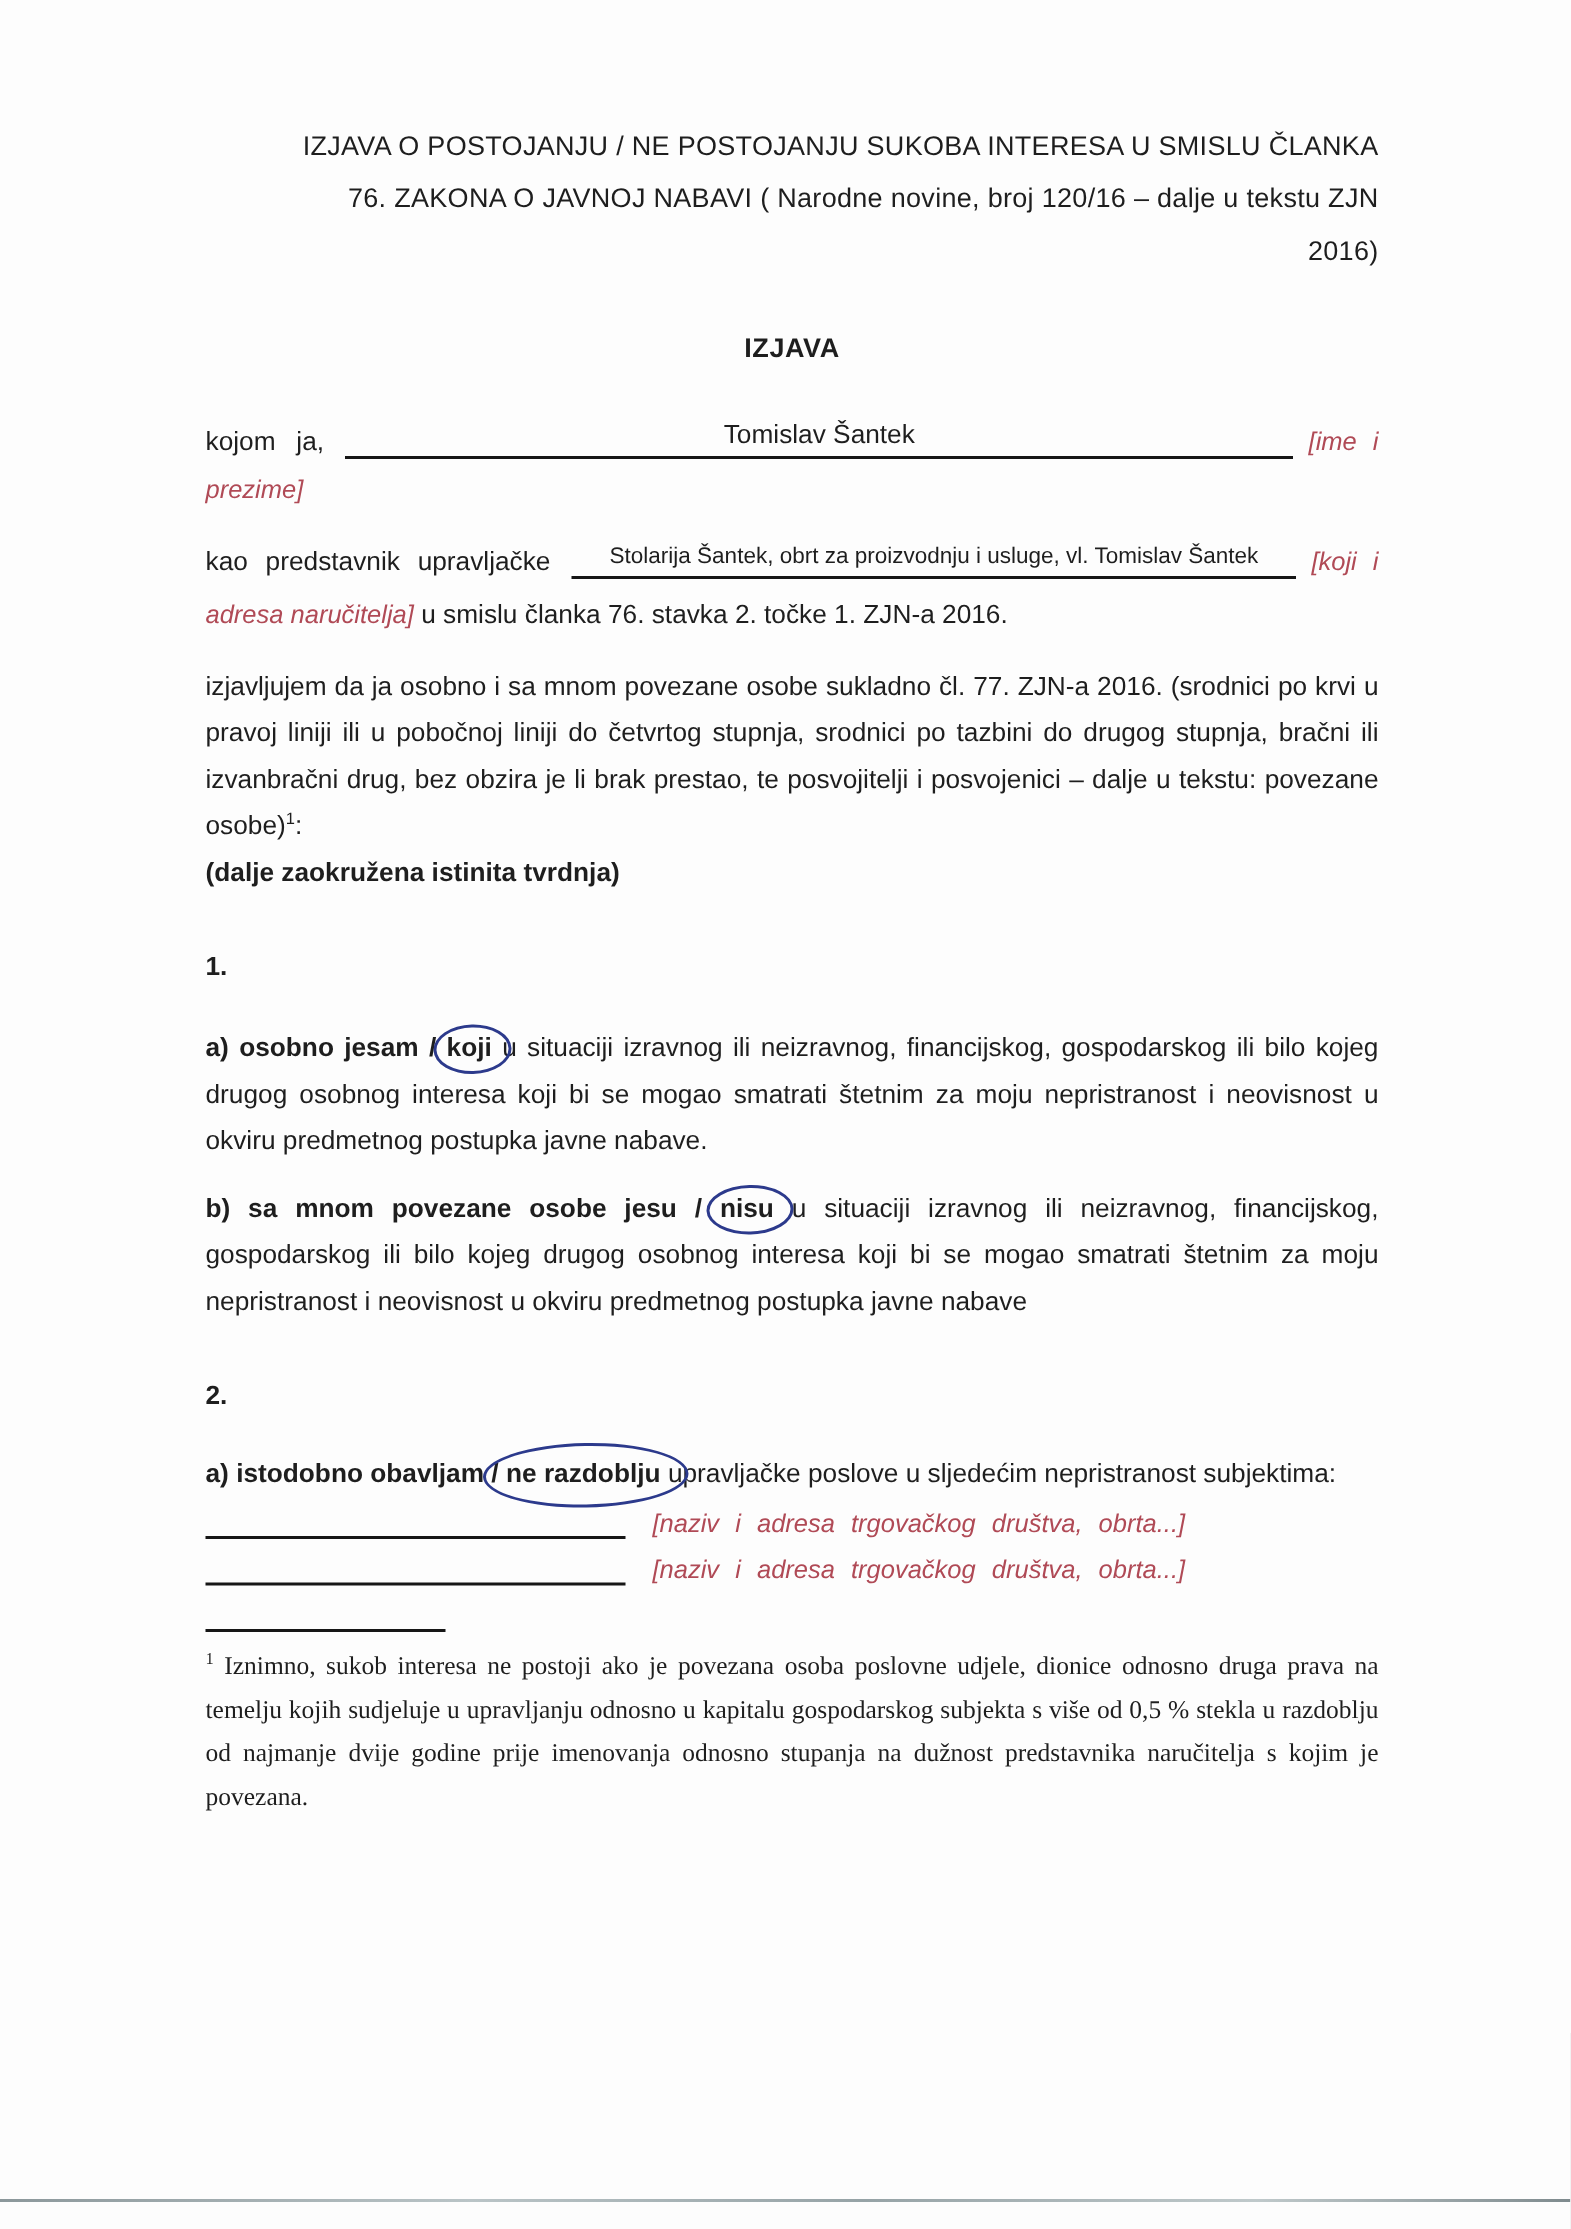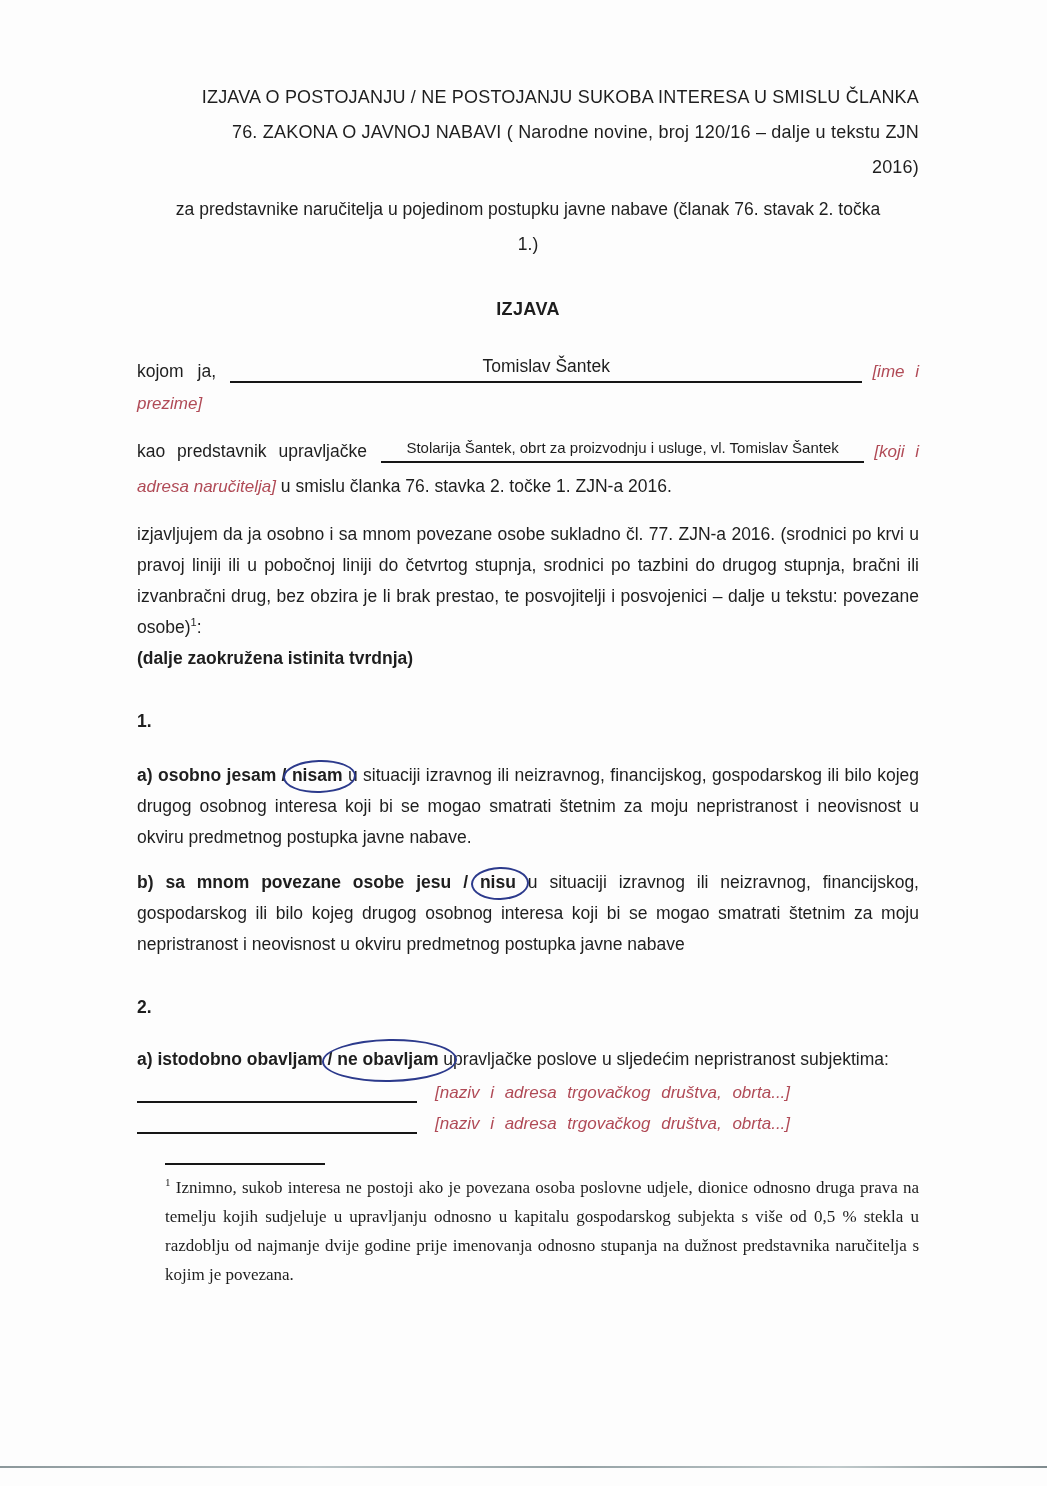--- a/index.html
+++ b/index.html
@@ -74,21 +74,21 @@
     transform:rotate(-1deg);
   }
   .blank-row{margin-top:0;line-height:31px;display:flex;align-items:flex-end;}
   .blank-rows{margin-top:2px;text-align:center;}
   .blank-line{
     display:inline-block;width:280px;
     border-bottom:2px solid var(--rule-black);
     height:24px;margin-bottom:5px;
   }
   .blank-hint{margin-left:18px;margin-bottom:0;}
-  .footnote{margin-top:24px;margin-left:28px;}
+  .footnote{margin-top:24px;}
   .footnote-rule{width:160px;border-top:2px solid var(--rule-black);margin-bottom:8px;}
   .footnote-text{
     font-family:"Liberation Serif",serif;
     font-size:17px;line-height:29px;text-align:justify;
   }
   .footnote-text sup{font-size:11px;line-height:0;}
   .scan-edge{
     position:absolute;left:0;right:0;top:1466px;height:2px;
     background:linear-gradient(90deg,#6f7e82,#a9b6b9 30%,#7c8c90 55%,#b0bcbe 80%,#5f6e72);
     opacity:.8;
@@ -99,24 +99,20 @@
 
 <div class="page">
   <div class="content">
 
     <div class="doc-title">
       <div>IZJAVA O POSTOJANJU / NE POSTOJANJU SUKOBA INTERESA U SMISLU ČLANKA</div>
       <div>76. ZAKONA O JAVNOJ NABAVI ( Narodne novine, broj 120/16 – dalje u tekstu ZJN</div>
       <div>2016)</div>
     </div>
 
-    <div class="doc-subtitle">
-      <div>za predstavnike naručitelja u pojedinom postupku javne nabave (članak 76. stavak 2. točka</div>
-      <div>1.)</div>
-    </div>
 
     <div class="heading">IZJAVA</div>
 
     <div class="fill-row name-row">
       <span class="name-label">kojom ja,</span>
       <span class="blank-fill"><span>Tomislav Šantek</span></span>
       <span class="hint">[ime i</span>
     </div>
     <div class="hint-line">prezime]</div>
 
@@ -132,35 +128,35 @@
 
     <div class="decl">
       <span>izjavljujem da ja osobno i sa mnom povezane osobe sukladno čl. 77. ZJN-a 2016. (srodnici po krvi u pravoj liniji ili u pobočnoj liniji do četvrtog stupnja, srodnici po tazbini do drugog stupnja, bračni ili izvanbračni drug, bez obzira je li brak prestao, te posvojitelji i posvojenici – dalje u tekstu: povezane osobe)</span><sup>1</sup><span>:</span>
       <div class="bold">(dalje zaokružena istinita tvrdnja)</div>
     </div>
 
     <div class="sec-num">1.</div>
 
     <div class="para-a1">
       <span class="bold">a) osobno jesam /</span>
-      <span class="circled">nisam</span>
+      <span class="circled">koji</span>
       <span>u situaciji izravnog ili neizravnog, financijskog, gospodarskog ili bilo kojeg drugog osobnog interesa koji bi se mogao smatrati štetnim za moju nepristranost i neovisnost u okviru predmetnog postupka javne nabave.</span>
     </div>
 
     <div class="para-b1">
       <span class="bold">b) sa mnom povezane osobe jesu /</span>
       <span class="circled">nisu</span>
       <span>u situaciji izravnog ili neizravnog, financijskog, gospodarskog ili bilo kojeg drugog osobnog interesa koji bi se mogao smatrati štetnim za moju nepristranost i neovisnost u okviru predmetnog postupka javne nabave</span>
     </div>
 
     <div class="sec-num">2.</div>
 
     <div class="para-a2">
       <span class="bold">a) istodobno obavljam /</span>
-      <span class="circled circled-big">ne obavljam</span>
+      <span class="circled circled-big">ne razdoblju</span>
       <span>upravljačke poslove u sljedećim nepristranost subjektima:</span>
     </div>
 
     <div class="blank-rows">
       <div class="blank-row">
         <span class="blank-line"></span>
         <span class="hint blank-hint">[naziv i adresa trgovačkog društva, obrta...]</span>
       </div>
       <div class="blank-row">
         <span class="blank-line"></span>

